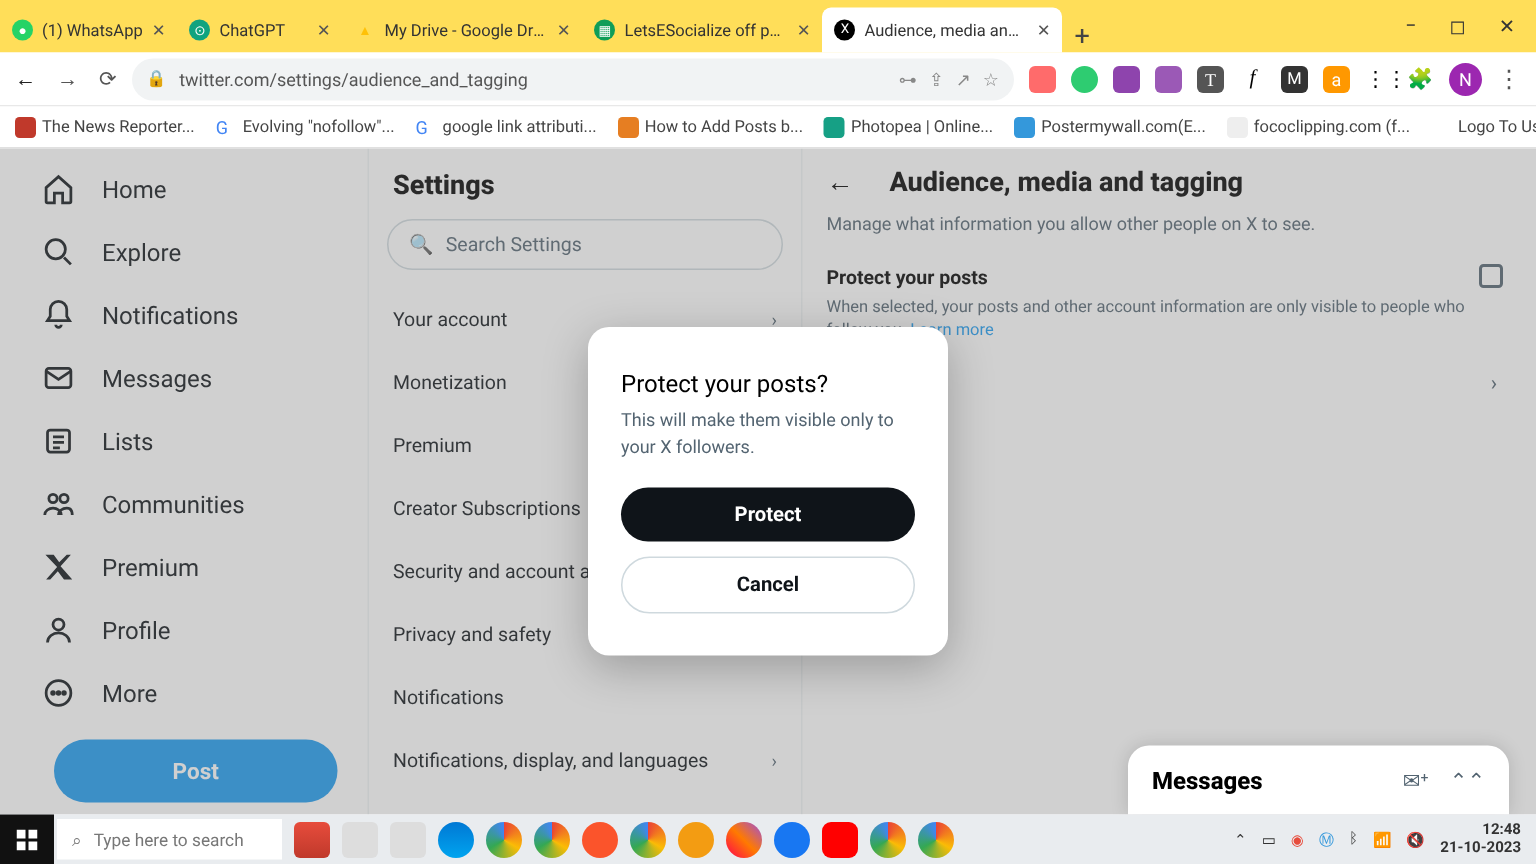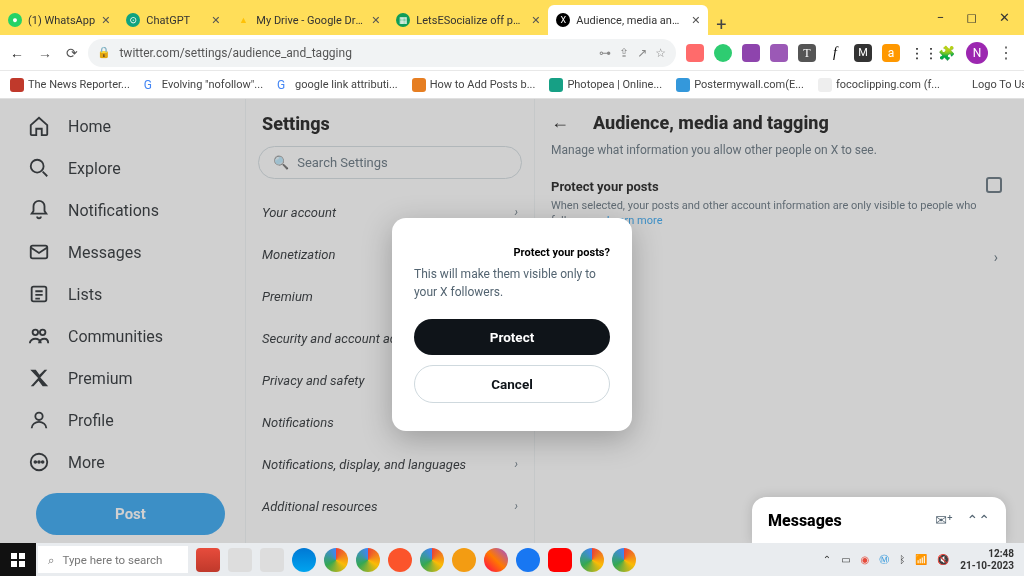--- a/index.html
+++ b/index.html
@@ -40,40 +40,40 @@
 .postbtn { margin: 10px 20px 0 8px; background: #1d9bf0; color: #fff; text-align: center; padding: 12px 0; border-radius: 30px; font-size: 15px; font-weight: 700; }
 .profile-mini { display: flex; align-items: center; gap: 10px; margin-top: 22px; padding: 0 10px; }
 .profile-mini .ava { width: 34px; height: 34px; border-radius: 50%; background: linear-gradient(45deg,#ff6b6b,#4ecdc4,#ffe66d); }
 .profile-mini .name { font-size: 13px; font-weight: 700; }
 .profile-mini .handle { font-size: 12px; color: #536471; }
 .profile-mini .more { margin-left: auto; color: #555; }
 
 .col-settings { width: 290px; border-left: 1px solid #eff3f4; border-right: 1px solid #eff3f4; padding: 8px 0; }
 .col-settings h2 { font-size: 18px; font-weight: 800; padding: 6px 16px 12px; }
 .searchset { margin: 0 12px 12px; display: flex; align-items: center; gap: 8px; border: 1px solid #cfd9de; border-radius: 30px; padding: 8px 14px; font-size: 13px; color: #536471; }
-.setitem { display: flex; align-items: center; justify-content: space-between; padding: 0 16px; height: 42px; font-size: 13px; color: #0f1419; font-style: italic; }
+.setitem { display: flex; align-items: center; justify-content: space-between; padding: 0 16px; height: 42px; font-size: 13px; color: #0f1419; }
 .setitem .chev { color: #536471; font-size: 12px; }
 
 .col-detail { flex: 1; padding: 8px 6px; }
 .detail-head { display: flex; align-items: center; gap: 24px; padding: 4px 10px; }
 .detail-head h2 { font-size: 18px; font-weight: 800; }
 .detail-sub { font-size: 12px; color: #536471; padding: 6px 10px 16px; }
 .opt { padding: 6px 10px 8px; position: relative; }
 .opt .title { font-size: 13px; font-weight: 700; margin-bottom: 4px; }
 .opt .desc { font-size: 11px; color: #536471; line-height: 1.4; }
 .opt .desc .link { color: #1d9bf0; }
 .opt .checkbox { position: absolute; right: 16px; top: 4px; width: 16px; height: 16px; border: 2px solid #536471; border-radius: 3px; }
 .opt .chev-right { position: absolute; right: 20px; top: 50%; transform: translateY(-50%); color: #536471; font-size: 14px; }
 
 
 .dim { position: absolute; top: 99px; left: 0; right: 0; bottom: 33px; background: rgba(120,120,120,0.35); }
 
 
 .modal { position: absolute; top: 218px; left: 392px; width: 240px; background: #fff; border-radius: 14px; padding: 28px 22px 18px; box-shadow: 0 8px 30px rgba(0,0,0,0.25); }
-.modal h3 { font-size: 11px; font-weight: 700; margin-bottom: 6px; text-align: right; }
+.modal h3 { font-size: 16px; font-weight: 400; margin-bottom: 6px; }
 .modal p { font-size: 12px; color: #536471; line-height: 1.5; margin-bottom: 18px; }
 .modal .btn { width: 100%; padding: 10px 0; border-radius: 24px; font-size: 13.5px; font-weight: 700; text-align: center; margin-bottom: 10px; }
 .modal .btn.primary { background: #0f1419; color: #fff; }
 .modal .btn.secondary { background: #fff; border: 1px solid #cfd9de; color: #0f1419; }
 
 
 .msgdrawer { position: absolute; right: 18px; bottom: 33px; width: 254px; height: 46px; background: #fff; border-radius: 14px 14px 0 0; box-shadow: 0 0 12px rgba(0,0,0,0.15); display: flex; align-items: center; padding: 0 16px; }
 .msgdrawer h3 { font-size: 16px; font-weight: 800; flex: 1; }
 .msgdrawer .i { font-size: 14px; color: #536471; margin-left: 14px; }
 
@@ -296,20 +296,23 @@
     </div>
     <div class="setitem">
         <span>Your account</span>
         <span class="chev">›</span>
       </div>
     <div class="setitem">
         <span>Monetization</span>
       </div>
     <div class="setitem">
         <span>Premium</span>
+      </div>
+    <div class="setitem">
+        <span>Creator Subscriptions</span>
       </div>
     <div class="setitem">
         <span>Security and account access</span>
       </div>
     <div class="setitem">
         <span>Privacy and safety</span>
       </div>
     <div class="setitem">
         <span>Notifications</span>
       </div>

